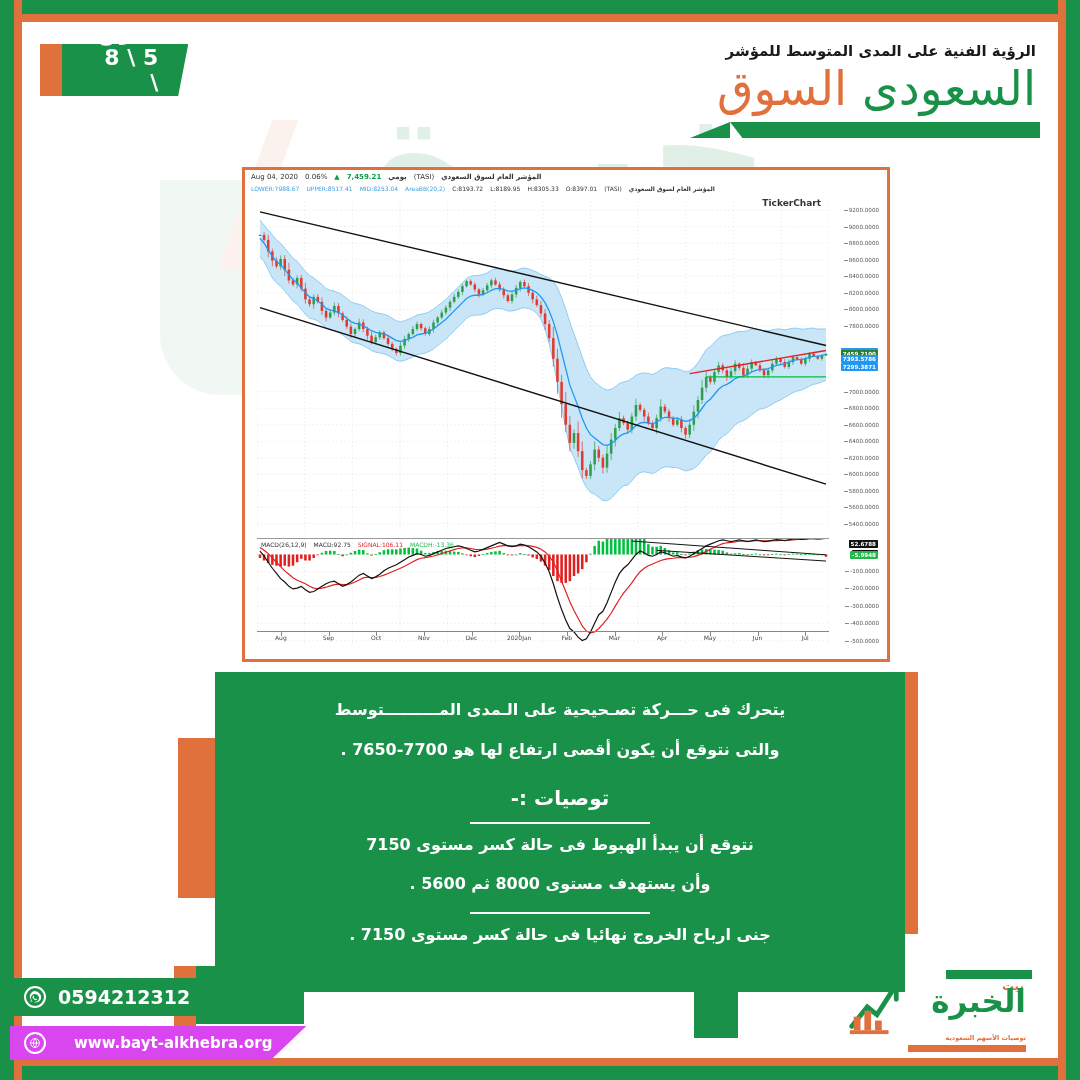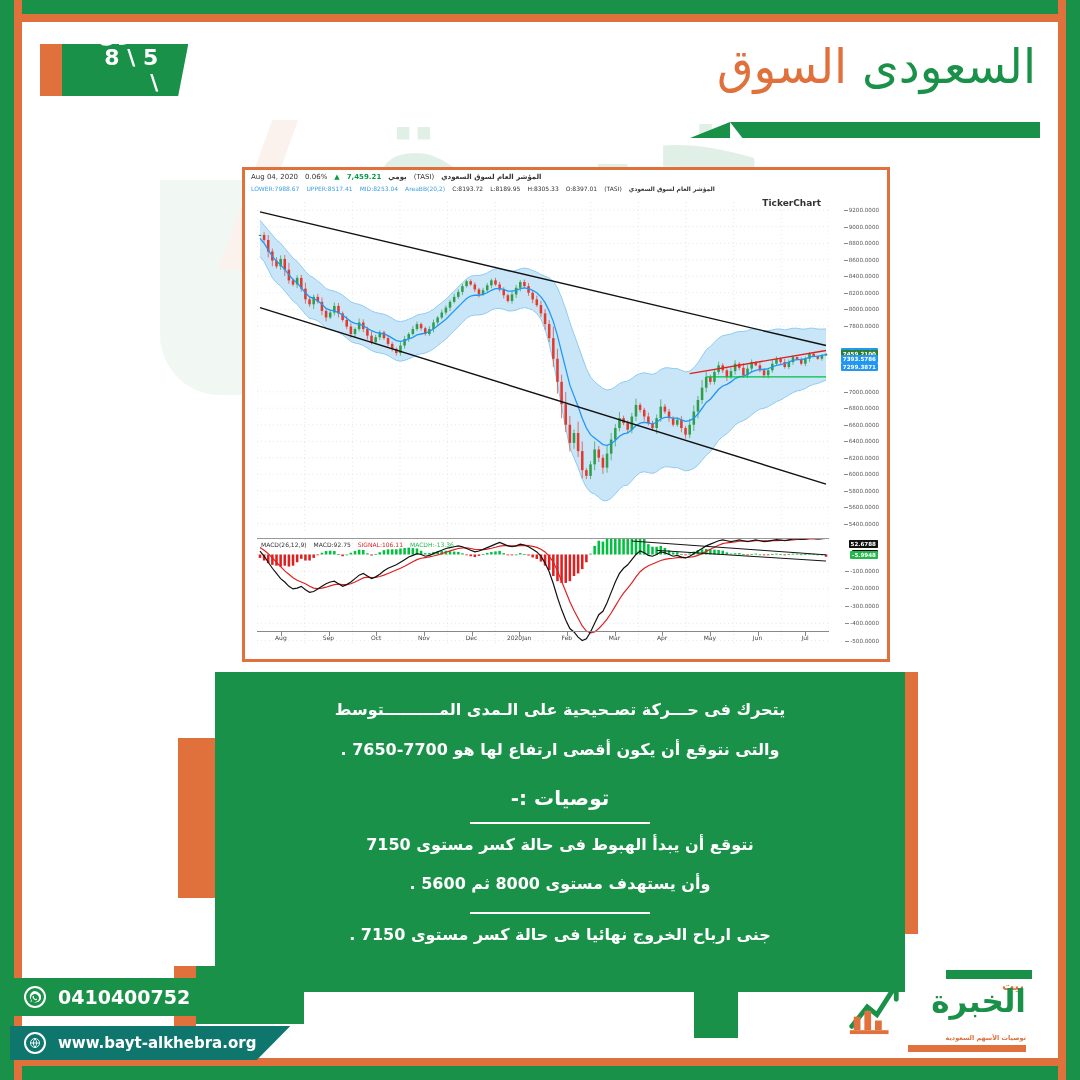--- a/index.html
+++ b/index.html
@@ -158,21 +158,21 @@
 
   
   .contact-phone {
     position:absolute; left:10px; top:978px; height:38px;
     background:#1a9149; color:#fff; display:flex; align-items:center; gap:12px;
     padding:0 34px 0 14px; font-size:19px; font-weight:bold;
     clip-path:polygon(0 0, 100% 0, 88% 100%, 0 100%);
   }
   .contact-site {
     position:absolute; left:10px; top:1026px; height:34px;
-    background:#0f766e; color:#fff; display:flex; align-items:center; gap:12px;
+    background:#d946ef; color:#fff; display:flex; align-items:center; gap:28px;
     padding:0 34px 0 14px; font-size:15px; font-weight:bold;
     clip-path:polygon(0 0, 100% 0, 88% 100%, 0 100%);
   }
   .ico-circ {
     width:22px; height:22px; border-radius:50%;
     border:2px solid #fff; display:flex; align-items:center; justify-content:center;
     font-size:12px; line-height:1;
   }
   .foot-green-block {
     position:absolute; left:184px; top:966px; width:120px; height:58px; background:#1a9149;
@@ -219,20 +219,21 @@
     <div class="wm-arrow"></div>
     <div class="wm-text">خبرة</div>
   </div>
 
   <div class="date-badge-wrap">
     <div class="date-tab"></div>
     <div class="date-badge">بتاريخ 5 \ 8 \ 2020</div>
   </div>
 
   <div class="headline-block">
+    <div class="headline-sub">الرؤية الفنية على المدى المتوسط  للمؤشر</div>
     <div class="headline-main">
       <span class="hl-green">السعودى</span>
       <span class="hl-orange">السوق</span>
     </div>
   </div>
   <div class="headline-rule"></div>
   <div class="headline-tail"></div>
 
   <div class="chart-card">
 
@@ -837,21 +838,21 @@
 
   <div class="foot-green-block"></div>
   <div class="foot-orange-block"></div>
 
   <div class="contact-phone">
     <span class="ico-circ">
       <svg width="12" height="12" viewBox="0 0 24 24" fill="#ffffff">
         <path d="M20 3.9A10 10 0 0 0 4.1 17.5L3 22l4.6-1.2A10 10 0 1 0 20 3.9zm-8 18a8 8 0 0 1-4.1-1.1l-.3-.2-2.7.7.7-2.6-.2-.3A8 8 0 1 1 12 21.9zm4.5-5.9c-.2-.1-1.4-.7-1.7-.8s-.4-.1-.5.1-.6.8-.8.9-.3.2-.5 0a6.6 6.6 0 0 1-3.2-2.8c-.2-.4.2-.4.6-1.2a.5.5 0 0 0 0-.4c0-.1-.5-1.3-.7-1.8s-.4-.4-.5-.4h-.4a.9.9 0 0 0-.6.3A2.6 2.6 0 0 0 6.9 12a4.5 4.5 0 0 0 1 2.4 10.3 10.3 0 0 0 3.9 3.4c1.4.6 2 .6 2.7.5a2.3 2.3 0 0 0 1.5-1.1 1.9 1.9 0 0 0 .1-1c0-.1-.2-.2-.4-.3z"></path>
       </svg>
     </span>
-    <span>0410400752</span>
+    <span>0594212312</span>
   </div>
 
   <div class="contact-site">
     <span class="ico-circ">
       <svg width="12" height="12" viewBox="0 0 24 24" fill="none" stroke="#ffffff" stroke-width="1.8">
         <circle cx="12" cy="12" r="9"></circle>
         <path d="M3 12h18M12 3a15 15 0 0 1 0 18M12 3a15 15 0 0 0 0 18"></path>
       </svg>
     </span>
     <span>www.bayt-alkhebra.org</span>

